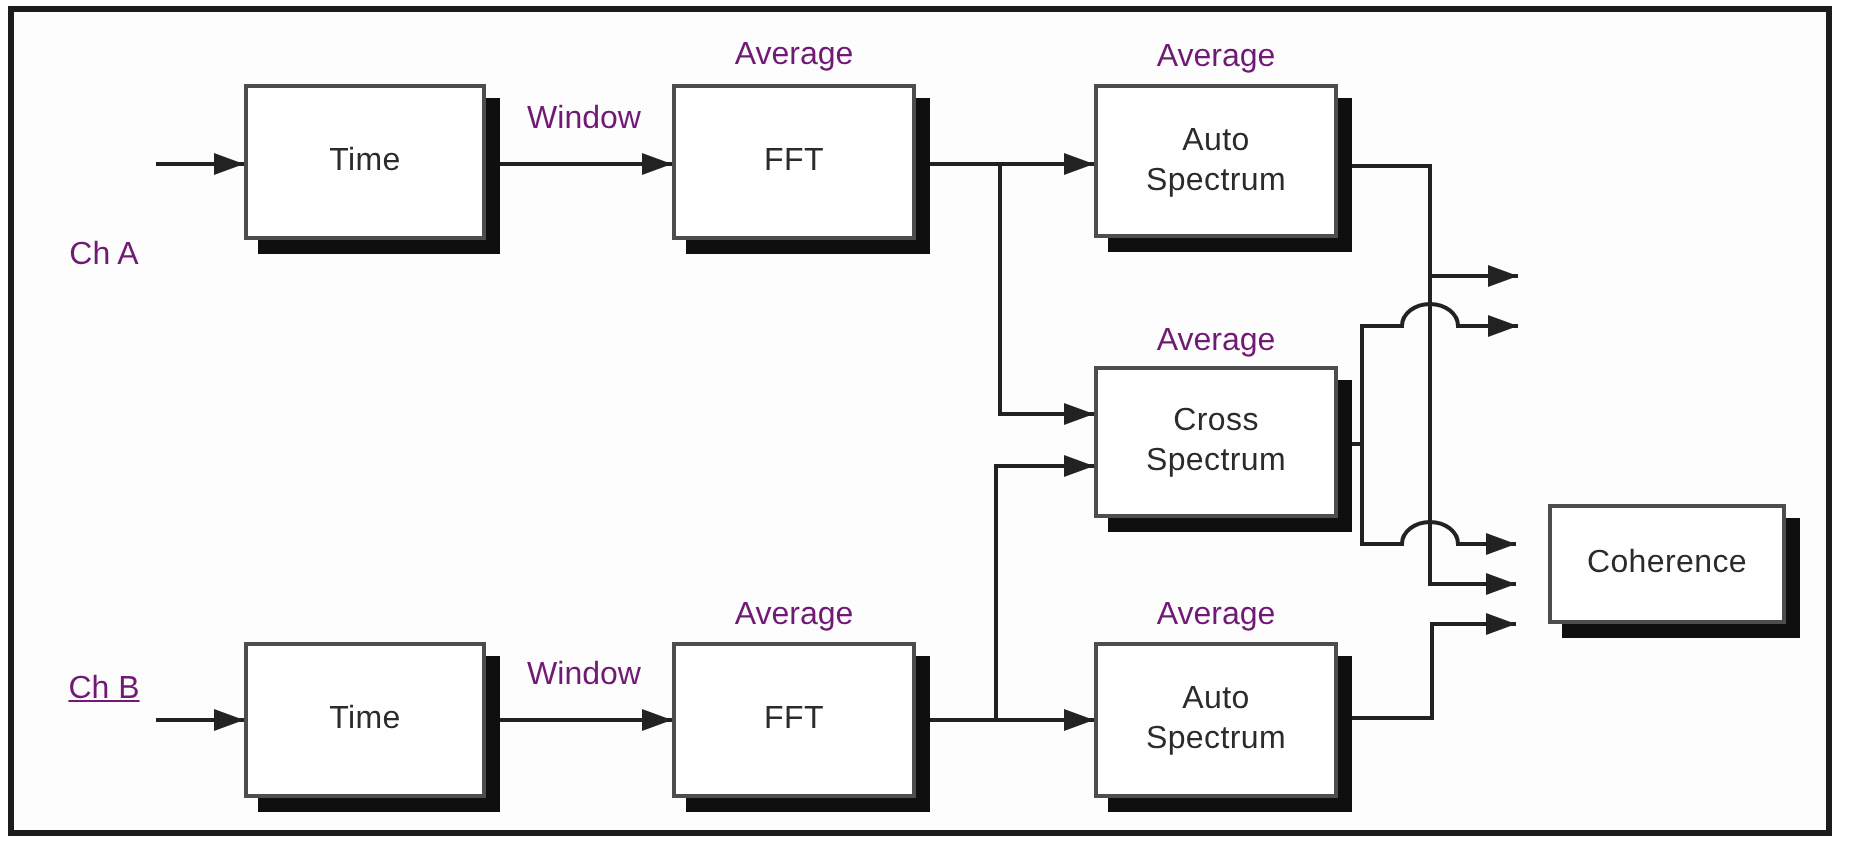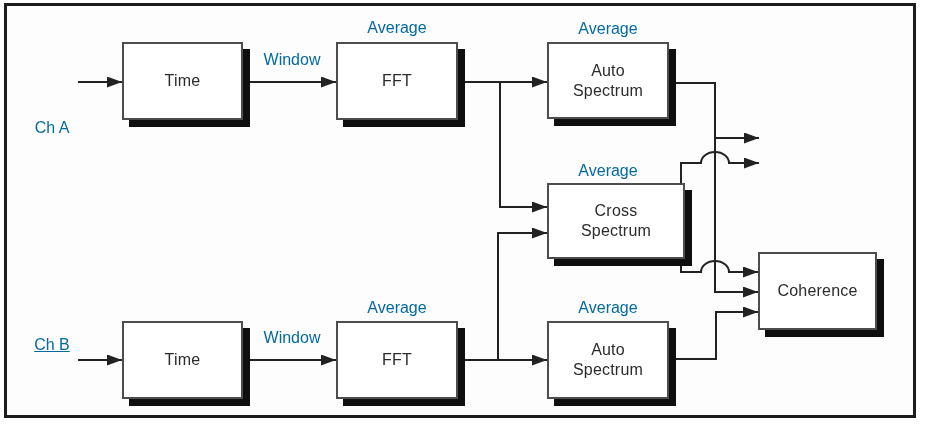--- a/index.html
+++ b/index.html
@@ -34,21 +34,21 @@
     align-items: center;
     justify-content: center;
     color: #2b2b2b;
     font-size: 16px;
     line-height: 20px;
     text-align: center;
     letter-spacing: 0.2px;
   }
   .edge-label {
     position: absolute;
-    color: #0369a1;
+    color: #701a75;
     font-size: 16px;
     text-align: center;
     white-space: nowrap;
   }
 </style>
 </head>
 <body>
 
 <div class="stage">
 
@@ -99,36 +99,36 @@
 
   <div class="box" style="left:336px; top:42px; width:122px; height:78px;">
     <span>FFT</span>
   </div>
 
   <div class="box" style="left:547px; top:42px; width:122px; height:77px;">
     <span>Auto</span>
     <span>Spectrum</span>
   </div>
 
-  <div class="box" style="left:547px; top:183px; width:138px; height:76px;">
+  <div class="box" style="left:547px; top:183px; width:122px; height:76px;">
     <span>Cross</span>
     <span>Spectrum</span>
   </div>
 
   <div class="box" style="left:547px; top:321px; width:122px; height:78px;">
     <span>Auto</span>
     <span>Spectrum</span>
   </div>
 
   <div class="box" style="left:122px; top:321px; width:121px; height:78px;">
     <span>Time</span>
   </div>
 
   <div class="box" style="left:336px; top:321px; width:122px; height:78px;">
     <span>FFT</span>
   </div>
 
 
-  <div class="box" style="left:758px; top:252px; width:119px; height:78px;">
+  <div class="box" style="left:774px; top:252px; width:119px; height:60px;">
     <span>Coherence</span>
   </div>
 
 </div>
 
 </body></html>

